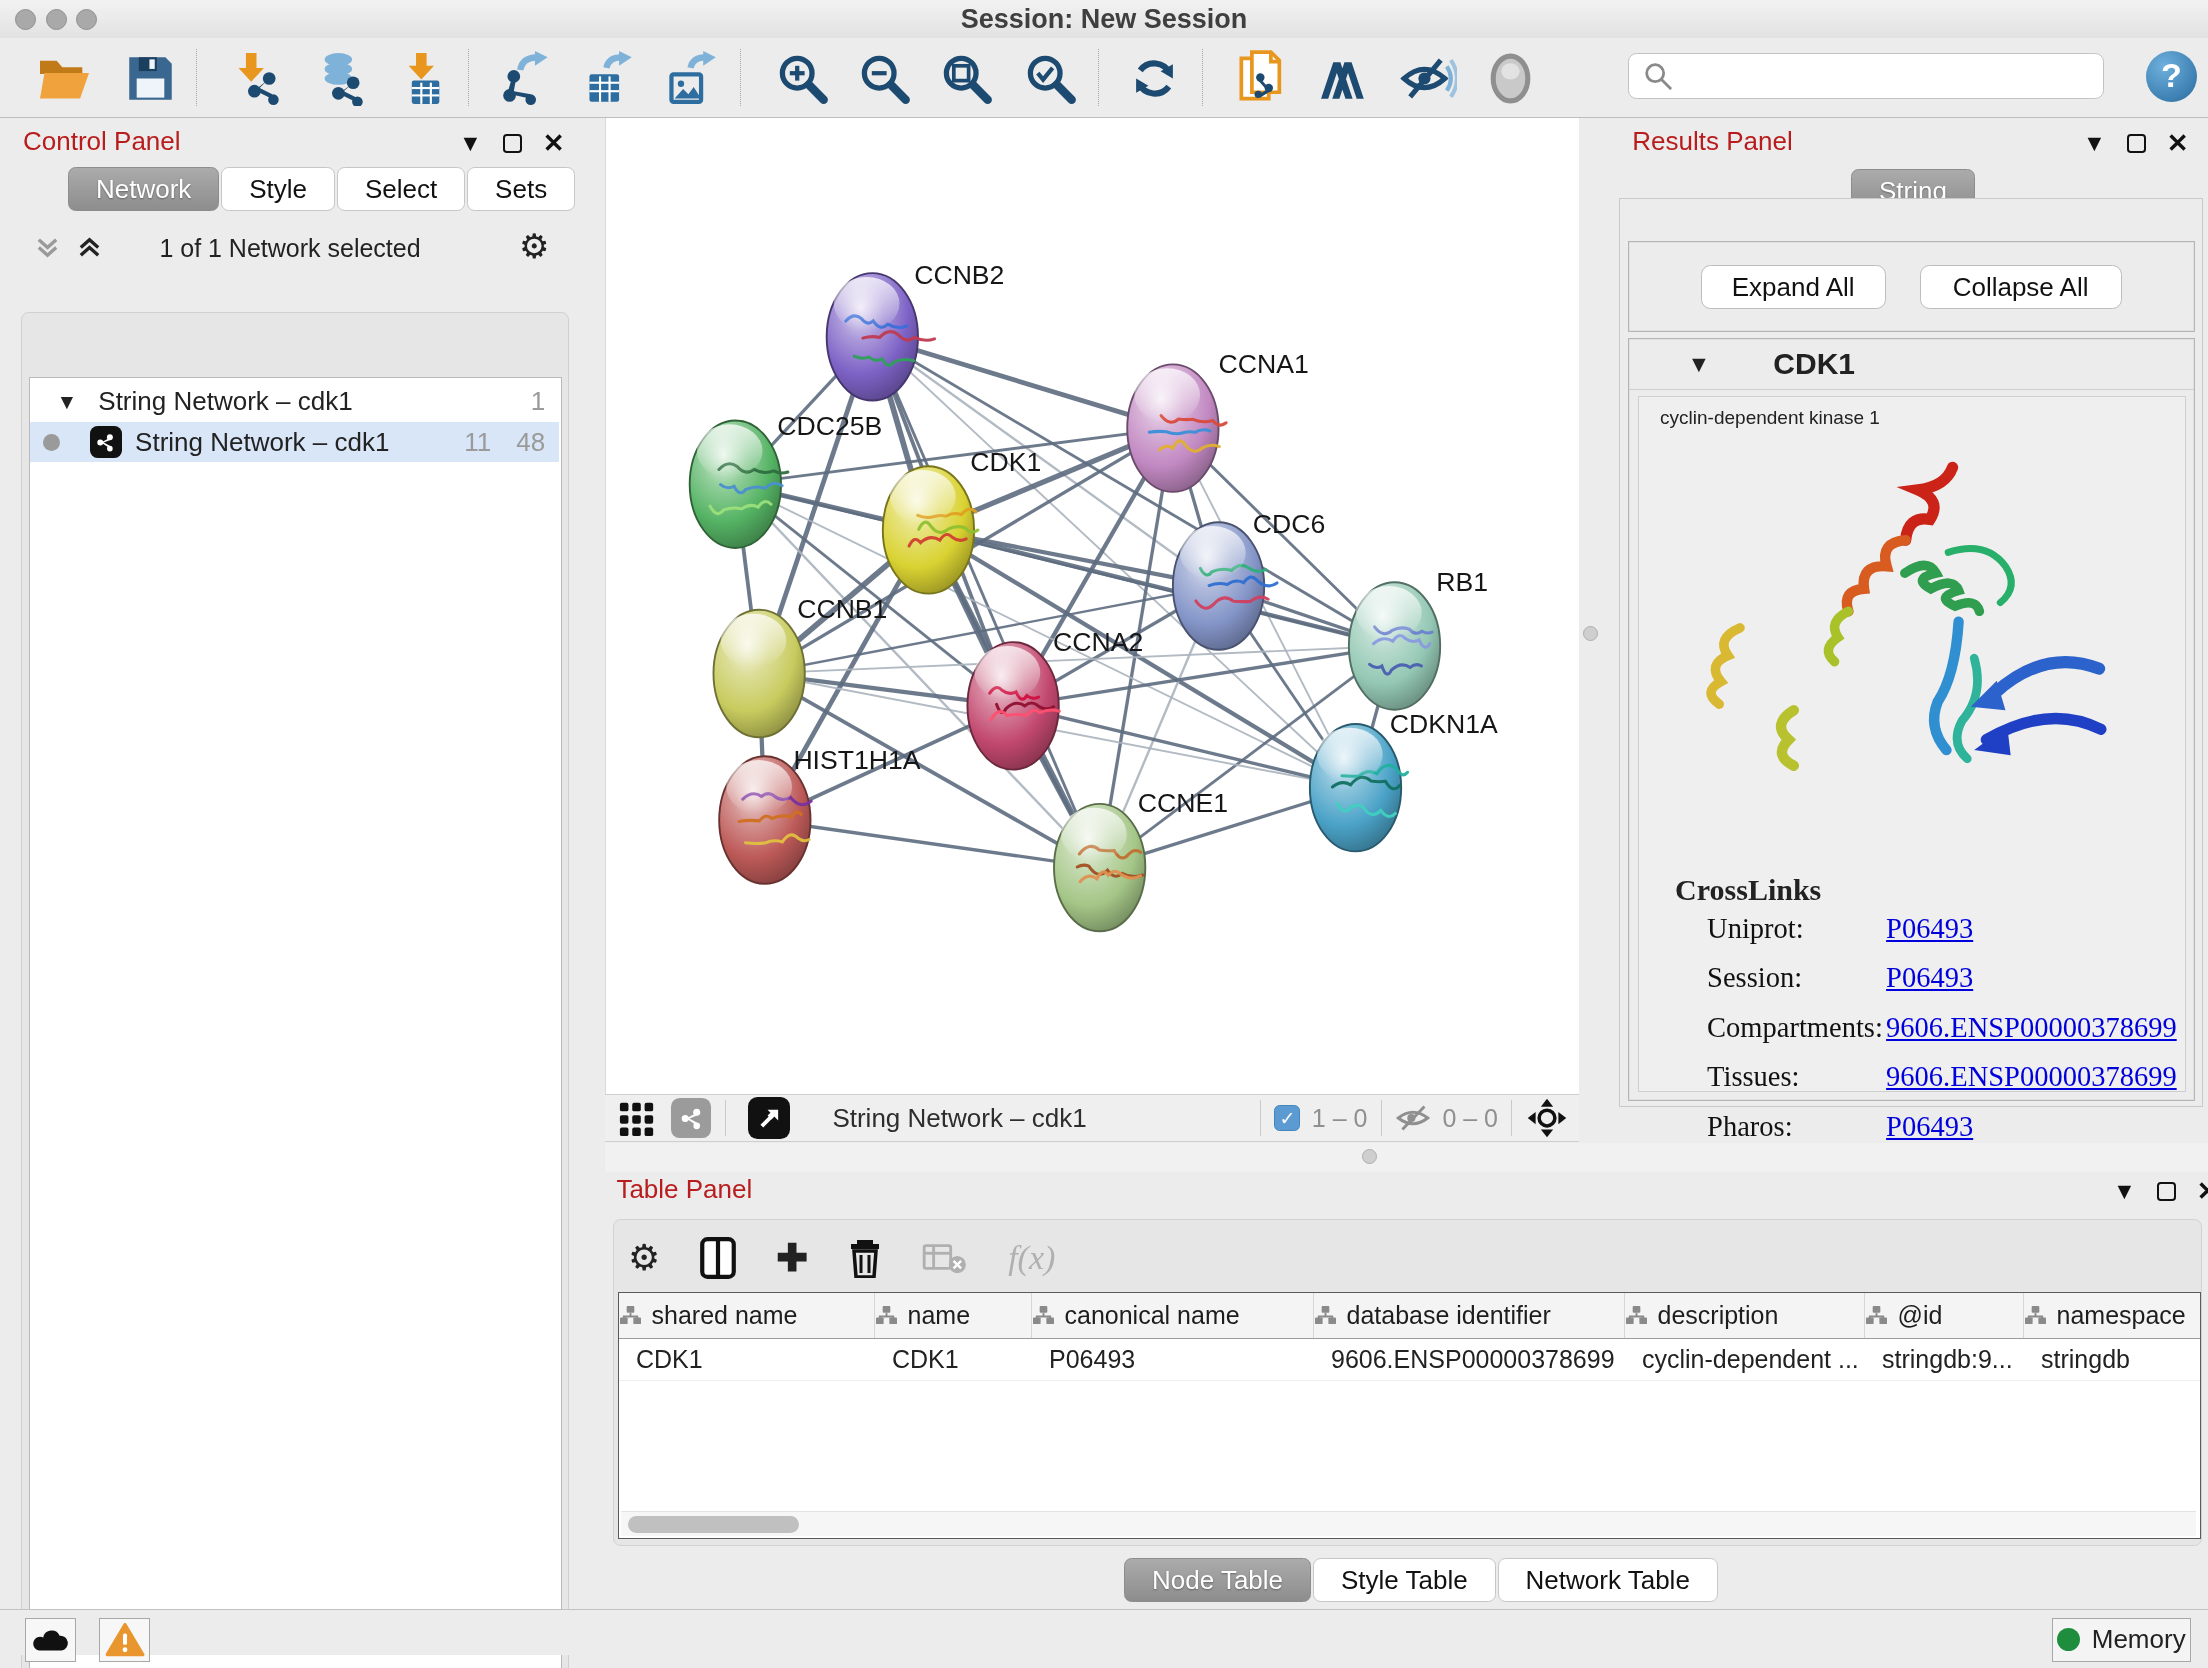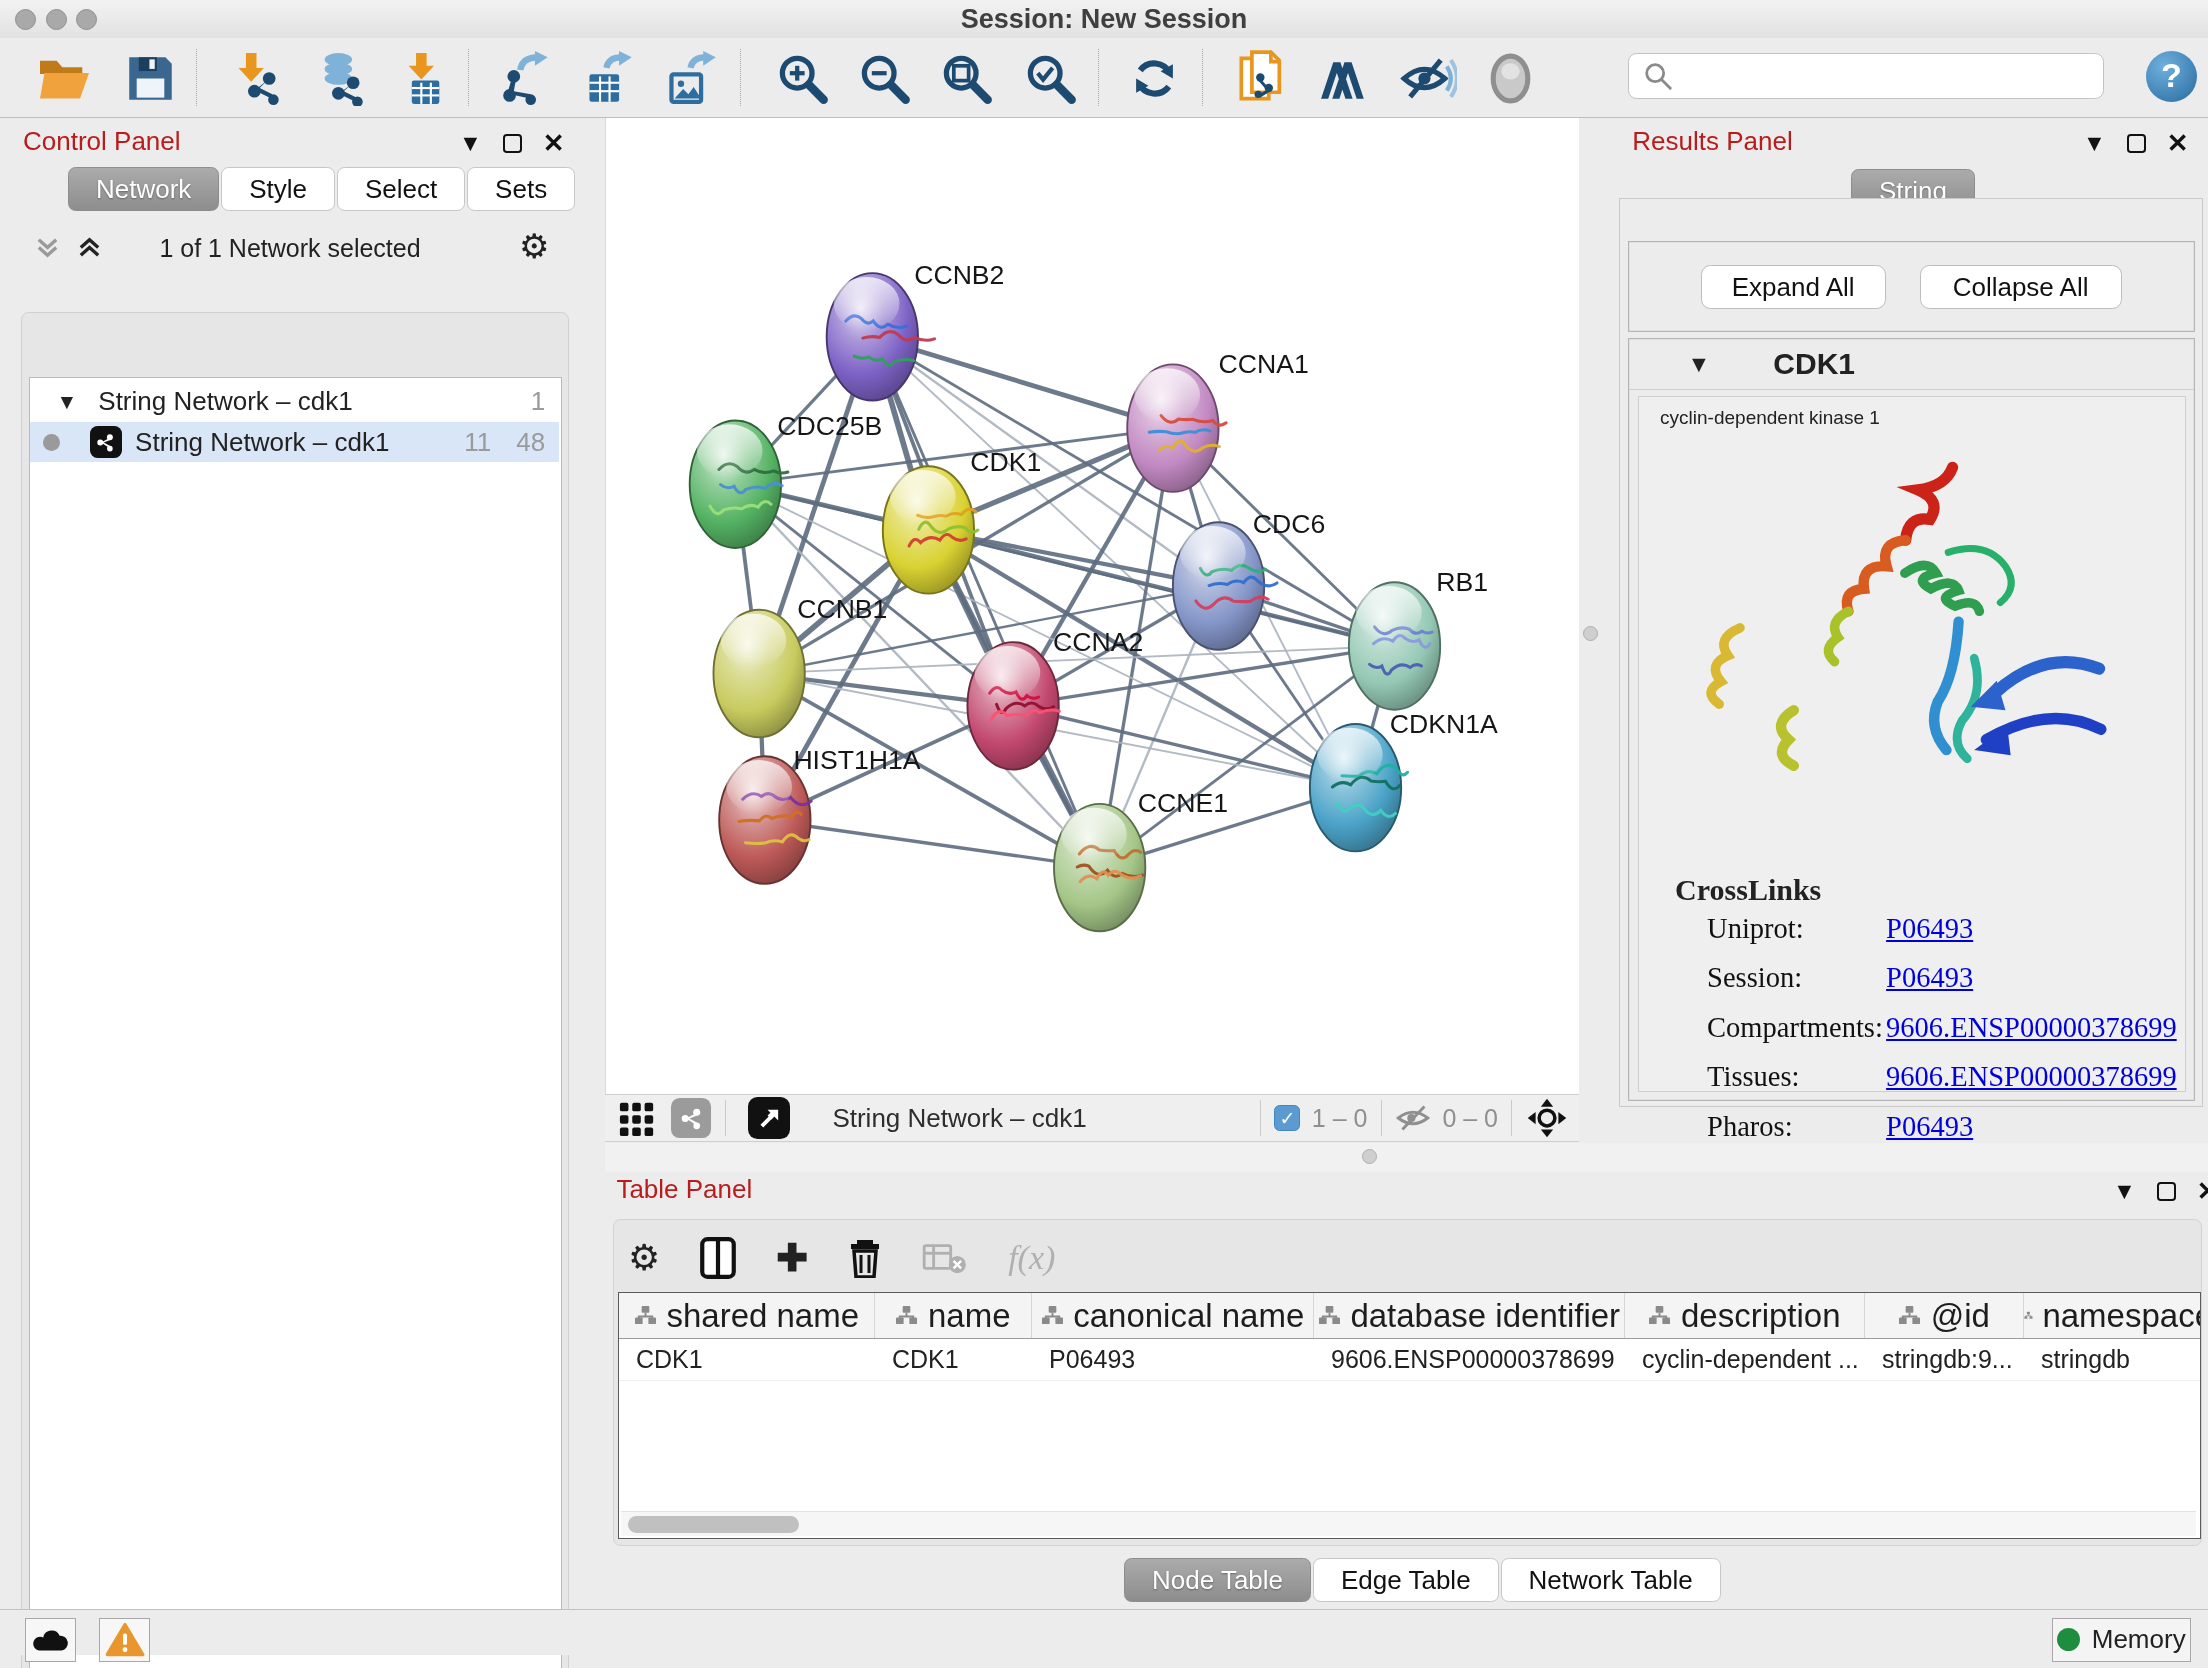--- a/index.html
+++ b/index.html
@@ -83,22 +83,22 @@
   .xl-value { position:absolute; left:247px; color:#0000dd; text-decoration:underline; }
 
   
   .tp-gray { left:613px; top:1219px; width:1589px; height:327px; background:#e6e6e6;
     border:1px solid #d2d2d2; border-radius:7.6px; }
   .tp-toolbar { left:628px; top:1233px; width:666px; height:49px; display:flex;
     align-items:center; gap:40px; }
   .table-box { left:618px; top:1292px; width:1583px; height:247px; background:#fff;
     border:1.9px solid #5a5a5a; overflow:hidden; }
   .thead { display:flex; background:#f4f4f4; border-bottom:1.9px solid #9a9a9a; height:46px; }
-  .th { display:flex; align-items:center; justify-content:center; gap:9.5px;
-    font-size:33px; color:#1d1d1d; border-right:1px solid #d6d6d6; overflow:hidden;
+  .th { display:flex; align-items:center; gap:9.5px;
+    font-size:25px; color:#1d1d1d; border-right:1px solid #d6d6d6; overflow:hidden;
     white-space:nowrap; flex:0 0 auto; }
   .trow { display:flex; height:42px; border-bottom:1px solid #efefef; }
   .td { font-size:25px; padding-left:17px; display:flex; align-items:center;
     white-space:nowrap; overflow:hidden; flex:0 0 auto; }
   .hscroll { position:absolute; left:1.9px; bottom:1.9px; width:1575px; height:25px;
     background:#f6f6f6; border-top:1px solid #e3e3e3; }
   .hthumb { position:absolute; left:7.6px; top:3.8px; width:171px; height:17px;
     background:#c0c0c0; border-radius:8.6px; }
   .gray-ic { color:#b0b0b0; }
 
@@ -828,21 +828,21 @@
           <div class="td" style="width: 240px;">cyclin-dependent ...</div>
           <div class="td" style="width: 159px;">stringdb:9...</div>
           <div class="td" style="width: 190px;">stringdb</div>
         </div>
       </div>
     <div class="hscroll">
         <div class="hthumb"></div>
       </div>
   </div>
 
-  <div class="abs" style="left:1124px;top:1558px" id="table-tabs"><span class="tab sel">Node Table</span><span class="tab">Edge Table</span><span class="tab">Network Table</span></div>
+  <div class="abs" style="left:1124px;top:1558px" id="table-tabs"><span class="tab sel">Node Table</span><span class="tab">Style Table</span><span class="tab">Network Table</span></div>
 
   <div class="abs statusbar">
     <div class="abs sb-btn" style="left:25px">
       <svg width="38" height="28.5" viewBox="0 0 44 32">
           <path d="M11 29 a8 8 0 1 1 2-15 a10 10 0 0 1 19-2 a7 7 0 1 1 2 17z" fill="#111"></path>
         </svg>
     </div>
     <div class="abs sb-btn" style="left:99px">
       <svg width="40" height="34" viewBox="0 0 48 42">
           <path d="M24 2 L46 39 H2 Z" fill="#e8962d" stroke="#e8962d" stroke-linejoin="round" stroke-width="4"></path>

